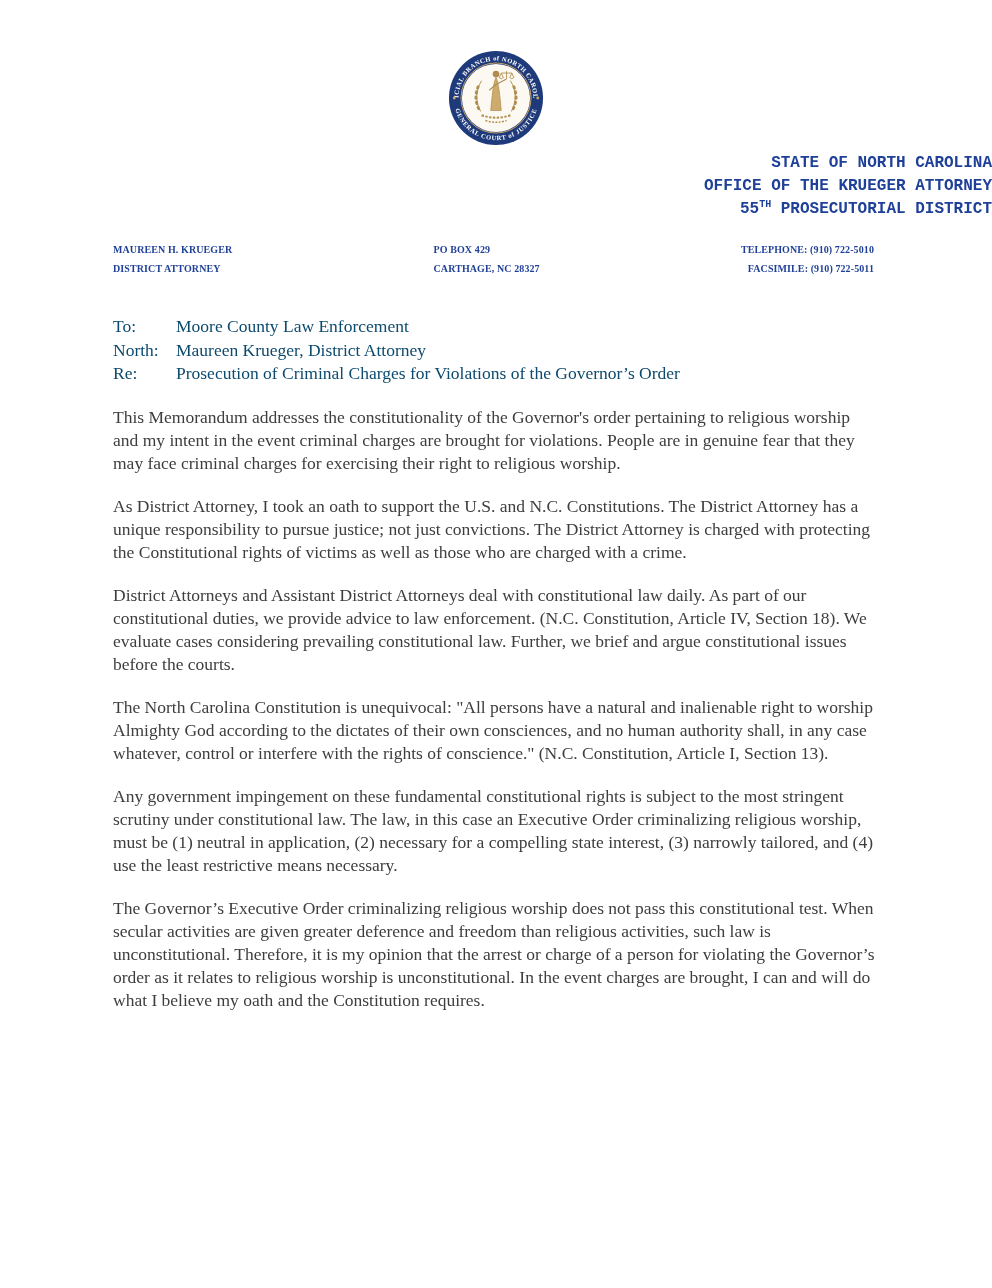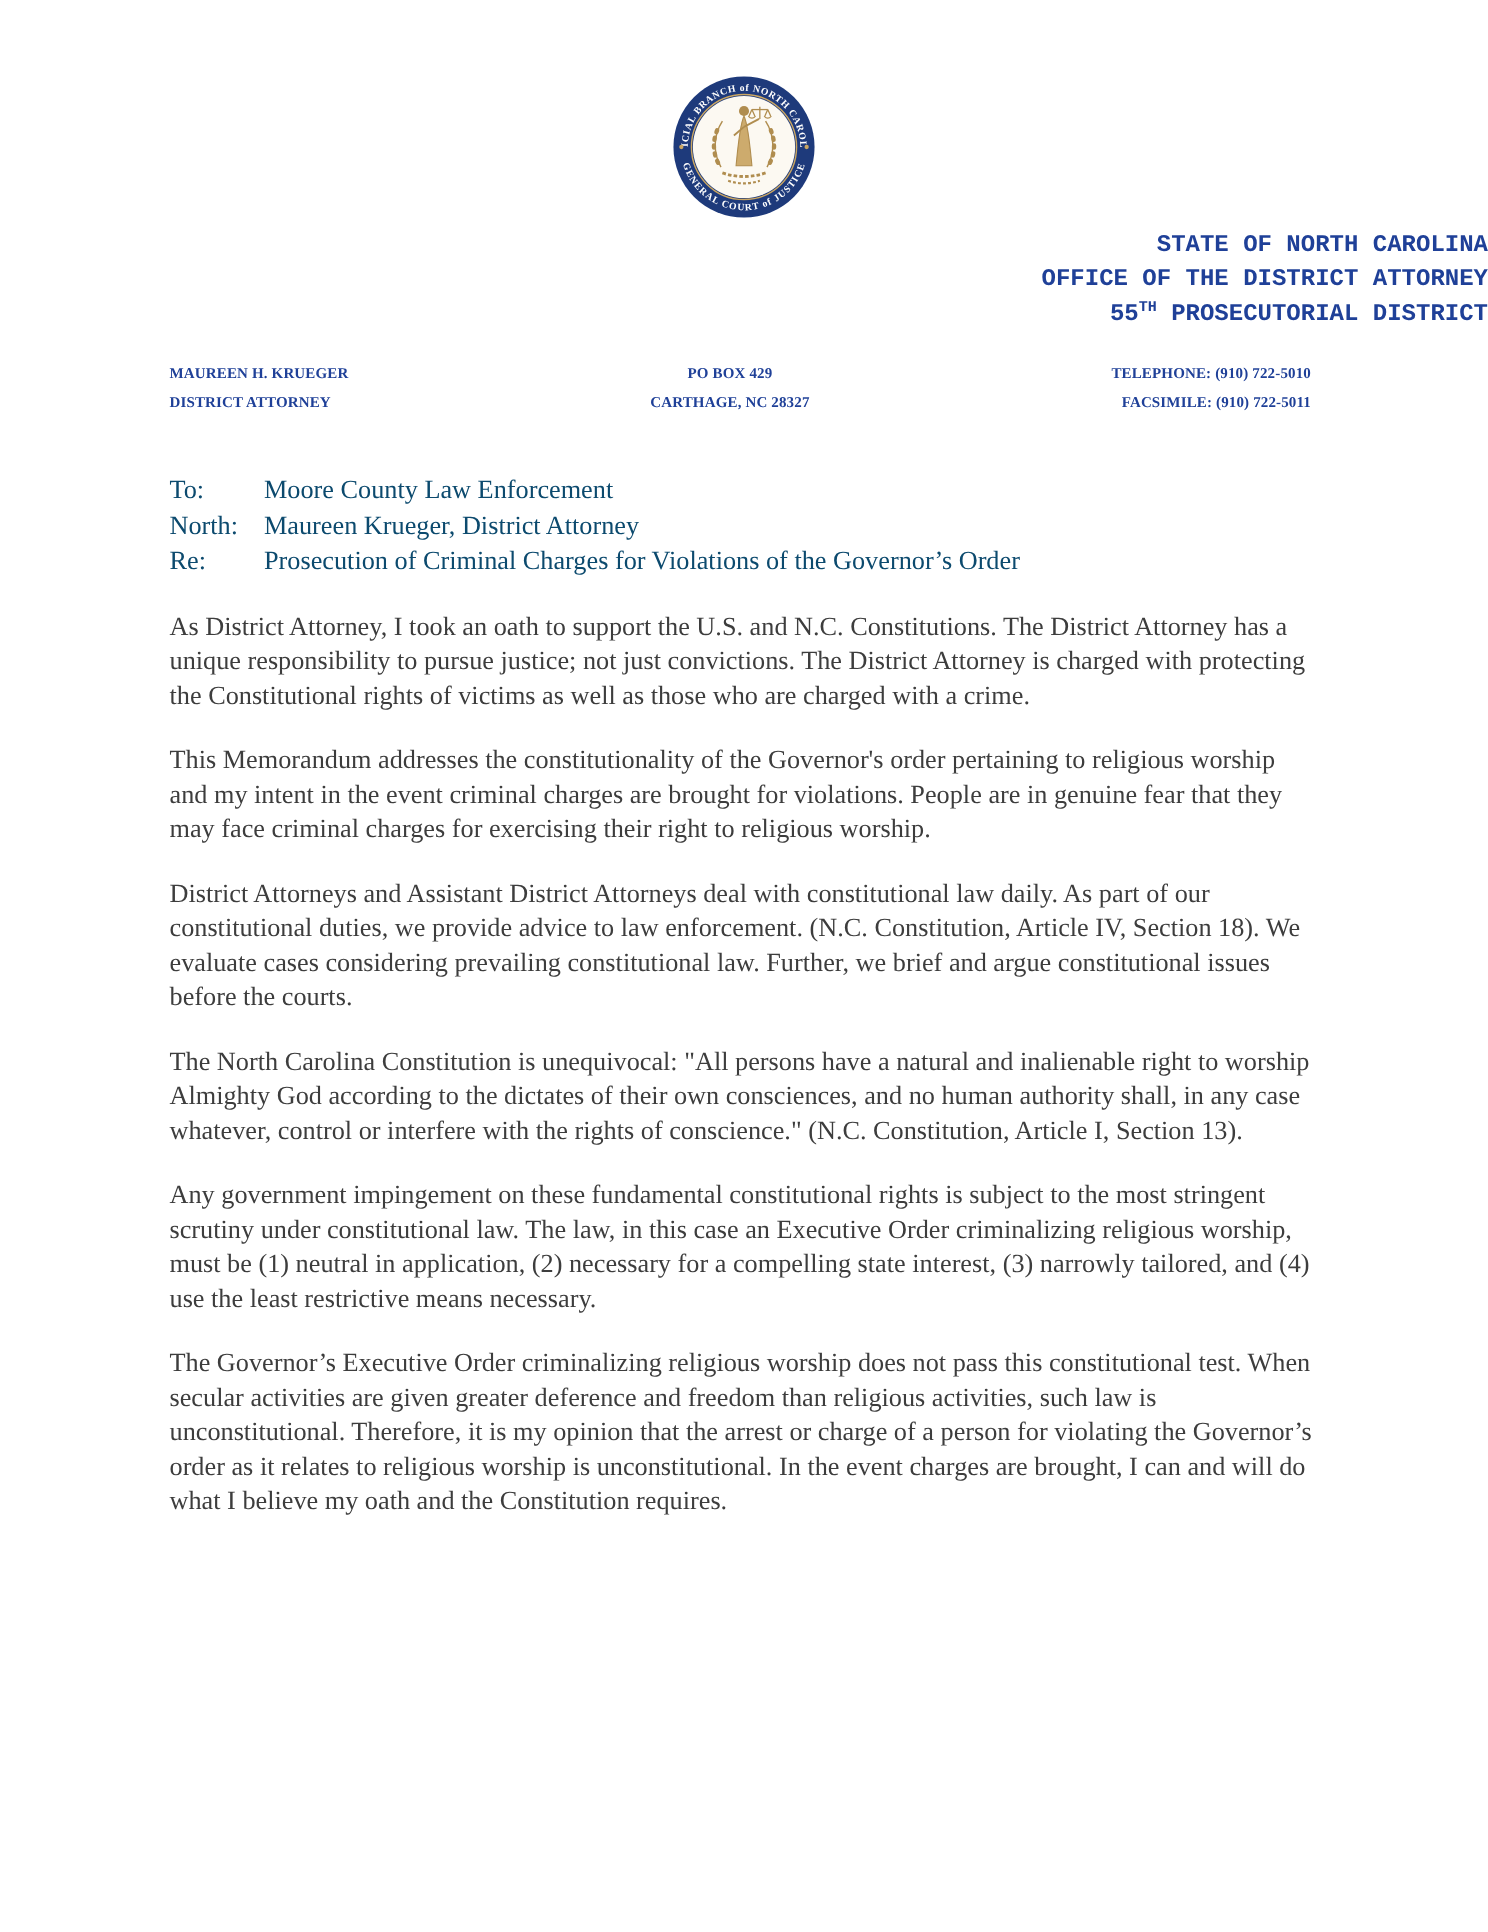--- a/index.html
+++ b/index.html
@@ -35,21 +35,21 @@
     justify-content: space-between;
     margin: 19px 118px 16px 113px;
     color: #1f4098;
     font-family: Liberation Serif, serif;
     font-weight: 700;
     font-size: 10px;
     line-height: 19px;
     letter-spacing: 0.1px;
   }
   .contact-col { white-space: nowrap; }
-  .contact-col.center { text-align: center; }
+  .contact-col.center { }
   .contact-col.right { text-align: right; }
 
   
   .memo-fields {
     margin: 37px 116px 0 113px;
     color: #0c4a6e;
     font-size: 17.5px;
     line-height: 23.5px;
   }
   .memo-row { display: flex; }
@@ -112,21 +112,21 @@
     </g>
 
     <g stroke="#b08d4f" fill="none">
       <path d="M70,136 Q100,146 130,136" stroke-width="4" stroke-dasharray="5 3"></path>
       <path d="M78,147 Q100,154 122,147" stroke-width="3" stroke-dasharray="4 3"></path>
     </g>
   </svg>
 
   <div class="header-text">
     <span class="line">STATE OF NORTH CAROLINA</span>
-    <span class="line">OFFICE OF THE DISTRICT ATTORNEY</span>
+    <span class="line">OFFICE OF THE KRUEGER ATTORNEY</span>
     <span class="line"><span>55</span><sup>TH</sup><span> PROSECUTORIAL DISTRICT</span></span>
   </div>
 
   <div class="contact-row">
     <div class="contact-col left">
       <div>MAUREEN H. KRUEGER</div>
       <div>DISTRICT ATTORNEY</div>
     </div>
     <div class="contact-col center">
       <div>PO BOX 429</div>
@@ -147,21 +147,21 @@
       <span class="memo-label">North:</span>
       <span class="memo-value">Maureen Krueger, District Attorney</span>
     </div>
     <div class="memo-row">
       <span class="memo-label">Re:</span>
       <span class="memo-value">Prosecution of Criminal Charges for Violations of the Governor’s Order</span>
     </div>
   </div>
 
   <div class="letter-body">
+    <p>This Memorandum addresses the constitutionality of the Governor's order pertaining to religious worship and my intent in the event criminal charges are brought for violations.  People are in genuine fear that they may face criminal charges for exercising their right to religious worship.</p>
     <p>As District Attorney, I took an oath to support the U.S. and N.C. Constitutions.  The District Attorney has a unique responsibility to pursue justice; not just convictions.  The District Attorney is charged with protecting the Constitutional rights of victims as well as those who are charged with a crime.</p>
-    <p>This Memorandum addresses the constitutionality of the Governor's order pertaining to religious worship and my intent in the event criminal charges are brought for violations.  People are in genuine fear that they may face criminal charges for exercising their right to religious worship.</p>
     <p>District Attorneys and Assistant District Attorneys deal with constitutional law daily. As part of our constitutional duties, we provide advice to law enforcement. (N.C. Constitution, Article IV, Section 18). We evaluate cases considering prevailing constitutional law. Further, we brief and argue constitutional issues before the courts.</p>
     <p>The North Carolina Constitution is unequivocal: "All persons have a natural and inalienable right to worship Almighty God according to the dictates of their own consciences, and no human authority shall, in any case whatever, control or interfere with the rights of conscience." (N.C. Constitution, Article I, Section 13).</p>
     <p>Any government impingement on these fundamental constitutional rights is subject to the most stringent scrutiny under constitutional law. The law, in this case an Executive Order criminalizing religious worship, must be (1) neutral in application, (2) necessary for a compelling state interest, (3) narrowly tailored, and (4) use the least restrictive means necessary.</p>
     <p>The Governor’s Executive Order criminalizing religious worship does not pass this constitutional test. When secular activities are given greater deference and freedom than religious activities, such law is unconstitutional.  Therefore, it is my opinion that the arrest or charge of a person for violating the Governor’s order as it relates to religious worship is unconstitutional. In the event charges are brought, I can and will do what I believe my oath and the Constitution requires.</p>
   </div>
 
 </div>
 
 </body></html>

